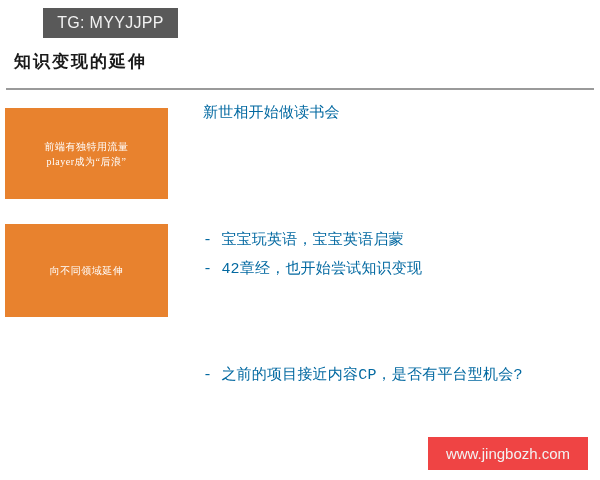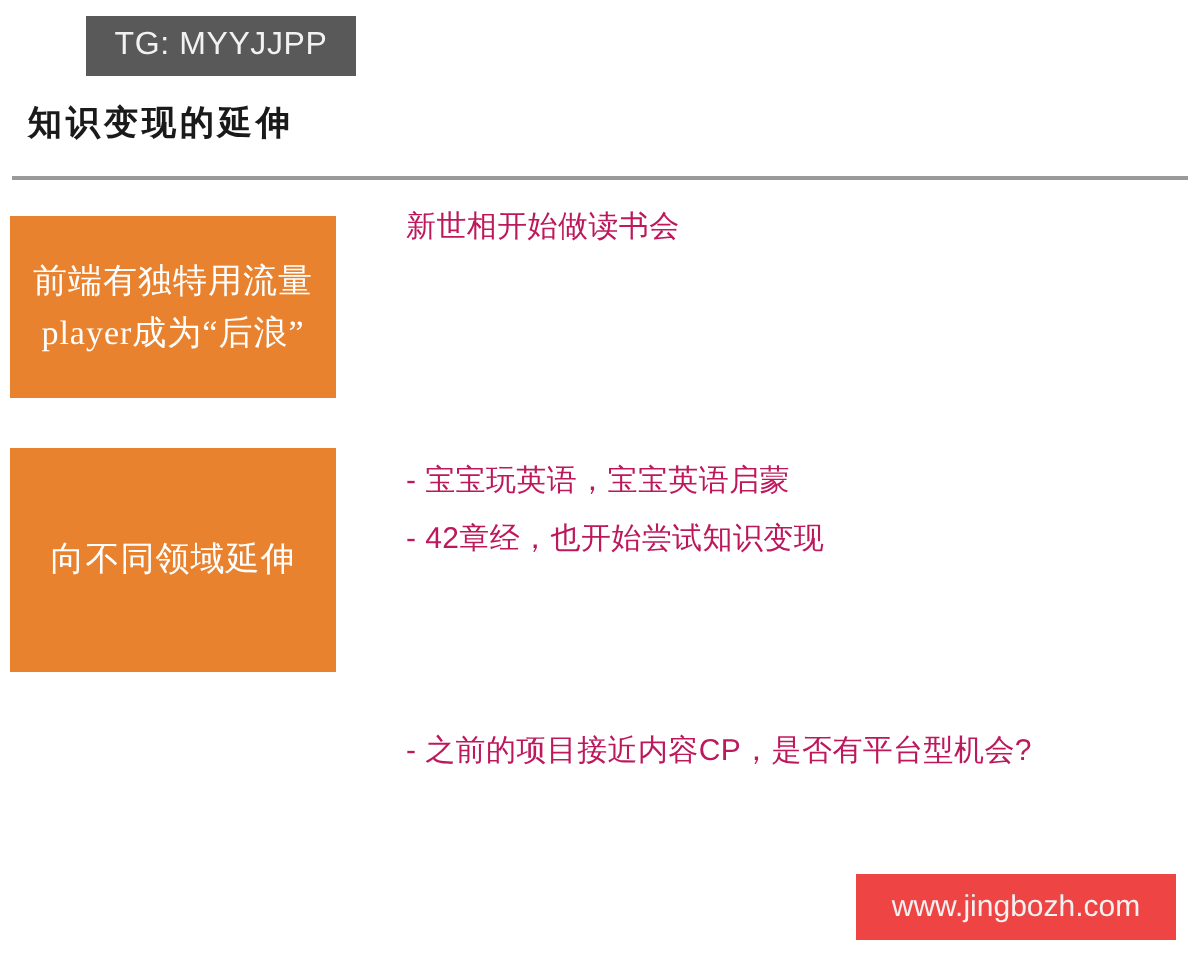--- a/index.html
+++ b/index.html
@@ -67,28 +67,28 @@
     position: absolute;
     left: 5px;
     width: 163px;
     background: #E8822E;
     color: #ffffff;
     display: flex;
     align-items: center;
     justify-content: center;
     text-align: center;
     font-family: "Liberation Serif", serif;
-    font-size: 17px;
+    font-size: 10px;
     line-height: 1.5;
     letter-spacing: 0.5px;
     box-sizing: border-box;
     padding: 4px 8px;
   }
   .box-1 { top: 108px; height: 91px; }
-  .box-2 { top: 224px; height: 112px; }
+  .box-2 { top: 224px; height: 93px; }
   .box-3 { top: 336px; height: 79px; }
 
   .box-text {
     display: block;
     white-space: pre-line;
   }
 
   
   .content {
     position: absolute;
@@ -99,23 +99,23 @@
 
   .content-group {
     margin: 0;
     padding: 0;
   }
   .group-1 { position: absolute; top: 0px; left: 0; }
   .group-2 { position: absolute; top: 127px; left: 0; }
   .group-3 { position: absolute; top: 262px; left: 0; }
 
   .line {
-    font-family: Liberation Sans, sans-serif;
+    font-family: Liberation Mono, monospace;
     font-size: 15px;
-    color: #be185d;
+    color: #0369a1;
     line-height: 29px;
     white-space: nowrap;
     letter-spacing: 0.2px;
   }
   .line.bullet {
     padding-left: 0px;
   }
 
   
   .site-badge {

